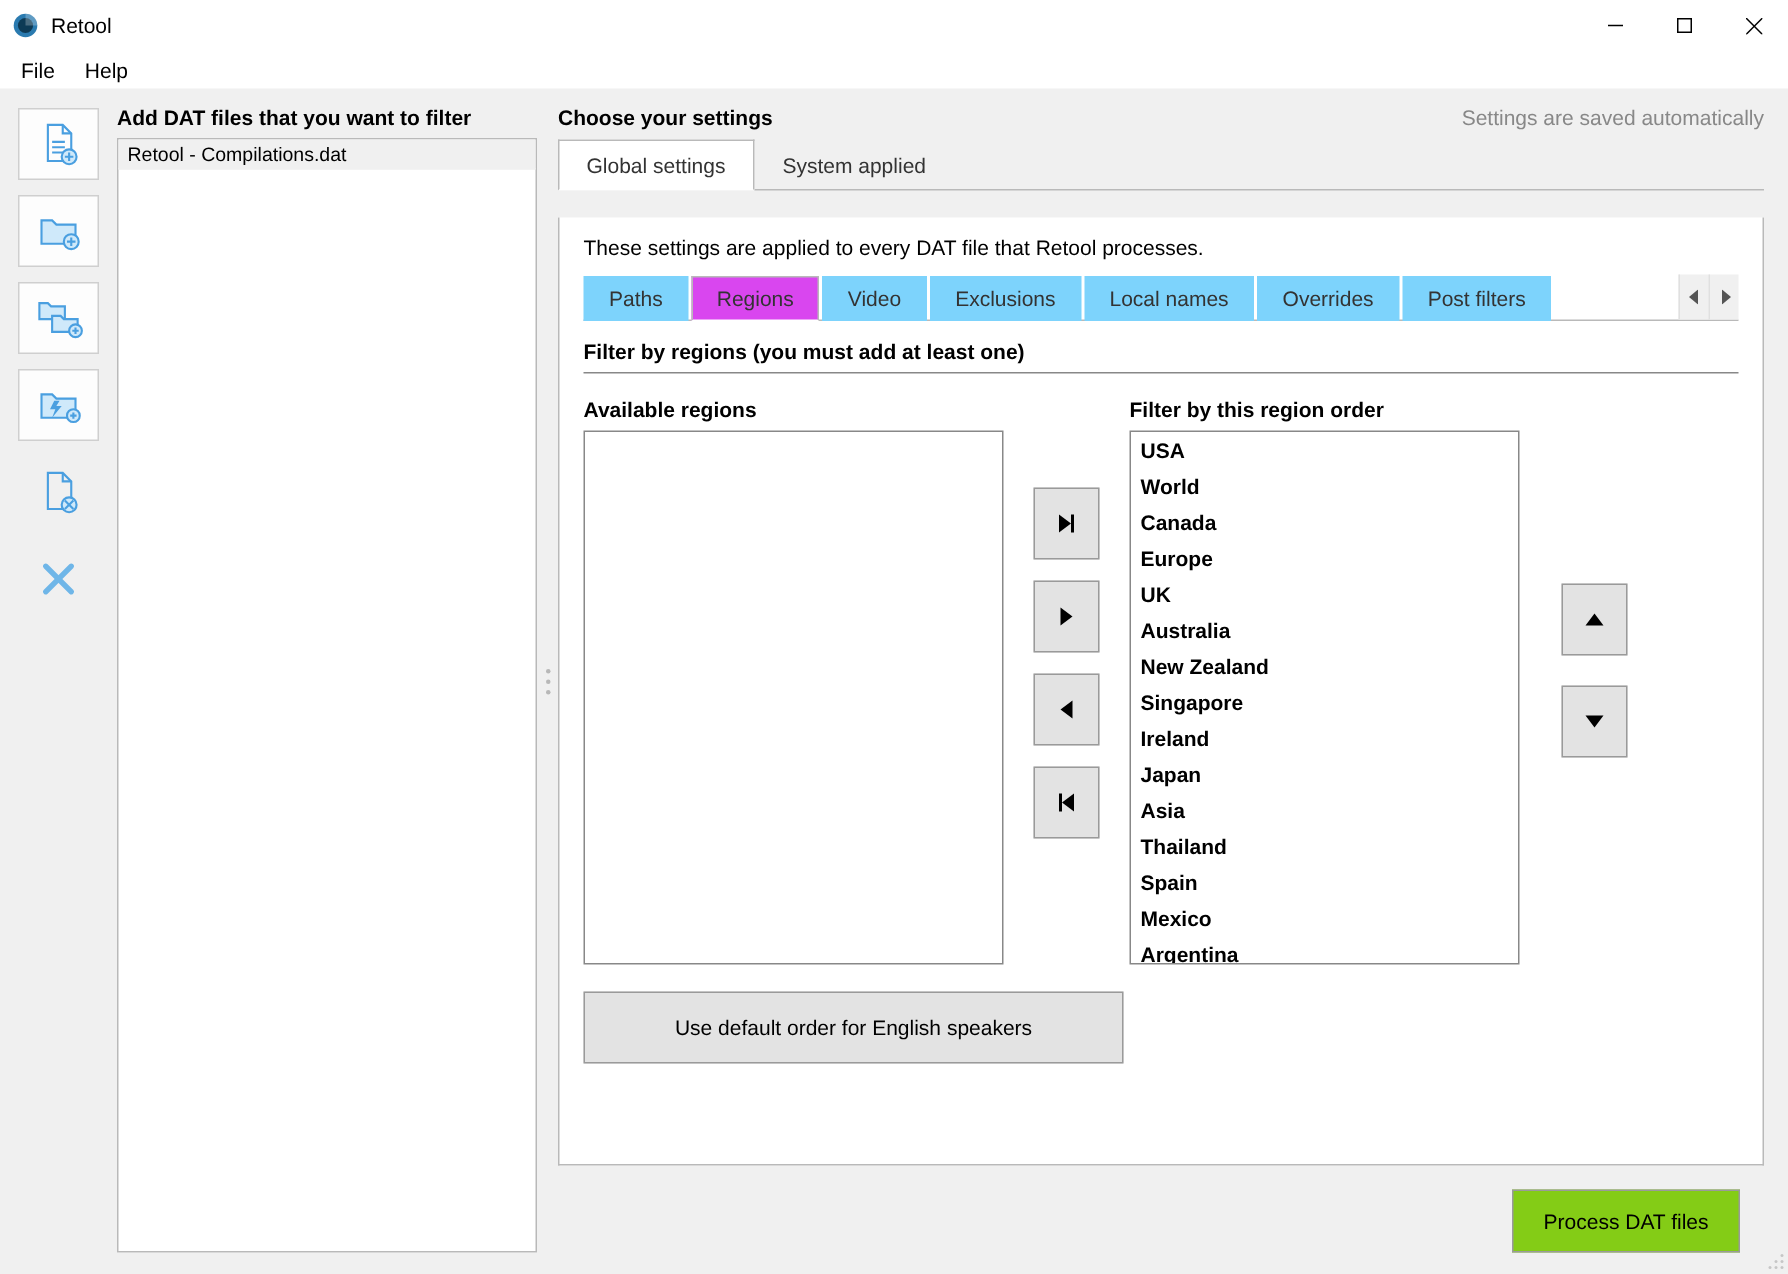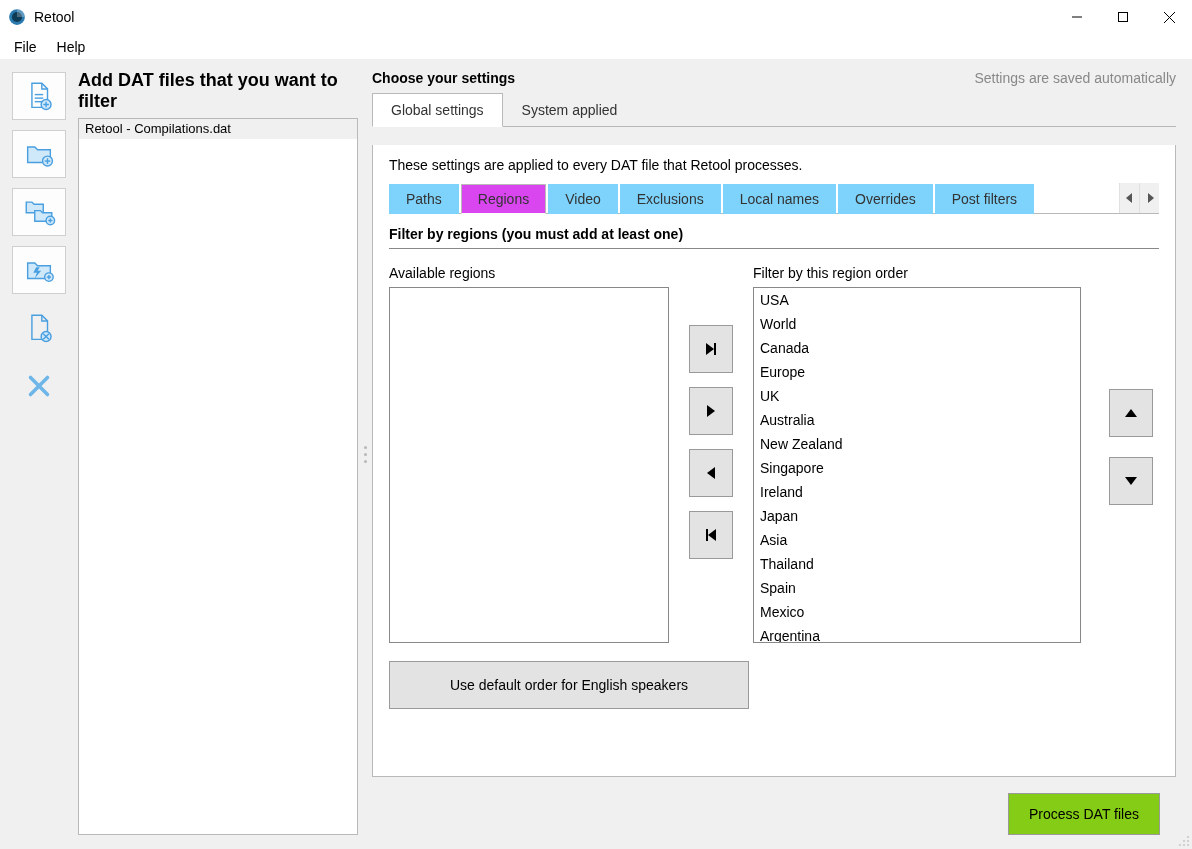--- a/index.html
+++ b/index.html
@@ -20,21 +20,21 @@
 
   
   .client { flex: 1; background: #f0f0f0; display: flex; position: relative; }
 
   .left-toolbar { width: 78px; padding: 12px 10px; display: flex; flex-direction: column; gap: 10px; align-items: center; }
   .tool-btn { width: 54px; height: 48px; border: 1px solid #cfcfcf; background: #fdfdfd; display: flex; align-items: center; justify-content: center; }
   .tool-btn svg { width: 34px; height: 34px; }
   .tool-btn.flat { border: 1px solid transparent; background: transparent; }
 
   .dat-panel { width: 280px; display: flex; flex-direction: column; padding-top: 10px; }
-  .dat-heading { font-weight: 700; font-size: 18px; padding: 0 0 6px 0; }
+  .dat-heading { font-weight: 700; font-size: 14px; padding: 0 0 6px 0; }
   .dat-list { flex: 1; border: 1px solid #b9b9b9; background: #ffffff; margin: 0 0 14px 0; }
   .dat-item { padding: 2px 6px; font-size: 13px; background: #f0f0f0; border-bottom: 1px solid #f0f0f0; }
 
   .splitter-dots { width: 14px; display: flex; flex-direction: column; align-items: center; justify-content: center; gap: 4px; }
   .splitter-dots span { width: 3px; height: 3px; border-radius: 50%; background: #b8b8b8; }
 
   .settings-panel { flex: 1; display: flex; flex-direction: column; padding: 10px 16px 0 0; }
   .settings-header-row { display: flex; align-items: baseline; }
   .settings-heading { font-weight: 700; font-size: 14px; }
   .settings-autosave { margin-left: auto; color: #888; font-size: 14px; }
@@ -51,25 +51,25 @@
 
   .sub-tabs-row { display: flex; align-items: stretch; border-bottom: 1px solid #b9b9b9; }
   .sub-tab { padding: 6px 16px; font-size: 14px; border: 1px solid transparent; border-bottom: none; position: relative; top: 1px; background: #7dd3fc; margin-right: 2px; color: #333; }
   .sub-tab.selected { background: #d946ef; border: 1px solid #b9b9b9; border-bottom: 1px solid #ffffff; }
   .tab-scroll-btns { margin-left: auto; display: flex; }
   .tab-scroll-btn { width: 20px; display: flex; align-items: center; justify-content: center; background: #f0f0f0; border-left: 1px solid #e0e0e0; }
 
   .region-area { padding: 12px 0 0 0; display: flex; flex-direction: column; flex: 1; }
   .region-title { font-weight: 700; font-size: 14px; padding-bottom: 6px; border-bottom: 1px solid #888; margin-bottom: 16px; }
 
-  .dual-list { display: flex; gap: 20px; align-items: flex-start; }
+  .dual-list { display: flex; gap: 20px; align-items: flex-start; font-weight: bold; }
   .col { display: flex; flex-direction: column; }
   .col-label { font-size: 14px; margin-bottom: 6px; }
   .listbox { width: 280px; height: 356px; border: 1px solid #888; background: #ffffff; overflow-y: auto; font-size: 14px; }
-  .listbox.right { width: 328px; }
+  .listbox.right { width: 260px; }
   .listbox .opt { padding: 1px 6px; line-height: 22px; }
 
   .listbox.right::-webkit-scrollbar { width: 17px; }
   .listbox.right::-webkit-scrollbar-track { background: #f0f0f0; }
   .listbox.right::-webkit-scrollbar-thumb { background: #c7c7c7; }
 
   .mid-btns { display: flex; flex-direction: column; gap: 14px; margin-top: 60px; }
   .mid-btns button, .reorder-btns button {
     width: 44px; height: 48px; border: 1px solid #9a9a9a; background: #e3e3e3; display: flex; align-items: center; justify-content: center; cursor: pointer;
   }

